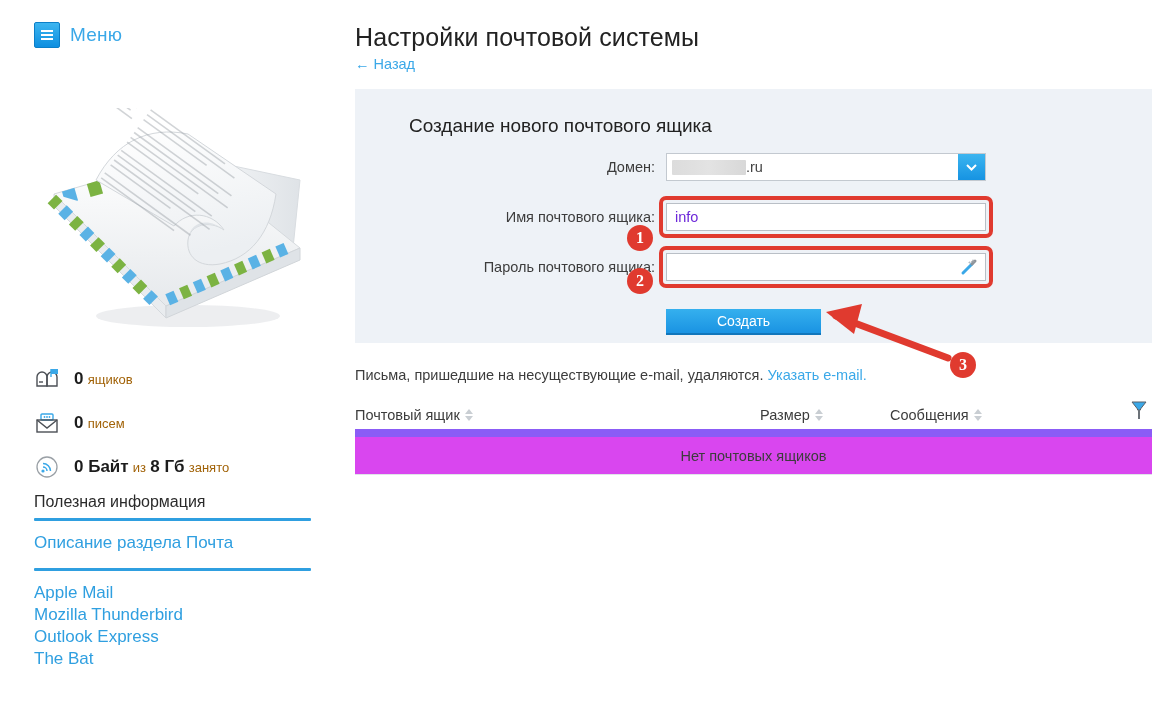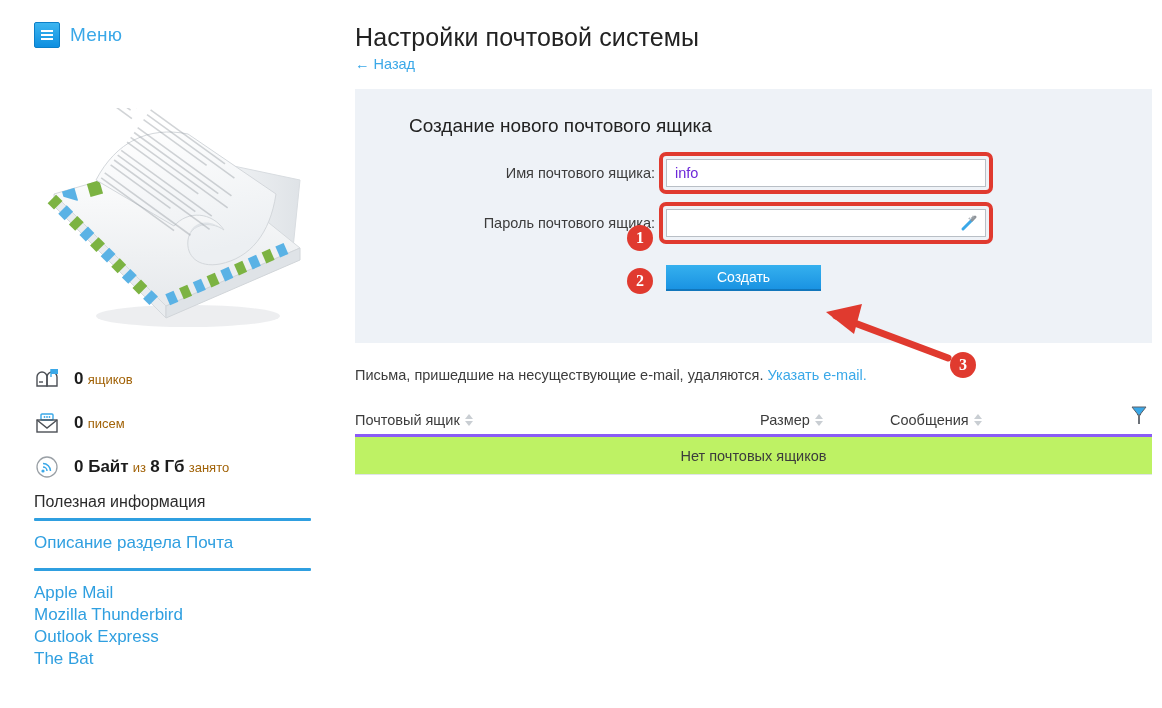--- a/index.html
+++ b/index.html
@@ -132,36 +132,36 @@
   .note {
     position: absolute; left: 15px; top: 367px;
     font-size: 14.5px; color: #3c3c3c;
   }
   .note a { color: #3aa8e8; text-decoration: none; text-align: center; }
 
   
   .tbl { position: absolute; left: 15px; top: 405px; width: 797px; }
   .tbl-head {
     position: relative; height: 32px;
-    border-bottom: 3px solid #8b5cf6;
+    border-bottom: 8px solid #8b5cf6;
   }
   .th {
     position: absolute; bottom: 6px; font-size: 14.5px; color: #3c3c3c;
     display: flex; align-items: center; gap: 5px; cursor: pointer;
   }
   .sortico { display: inline-flex; flex-direction: column; gap: 2px; }
   .sortico i {
     width: 0; height: 0; border-left: 4px solid transparent;
     border-right: 4px solid transparent;
   }
   .sortico i.up { border-bottom: 5px solid #c9ced3; }
   .sortico i.dn { border-top: 5px solid #c9ced3; }
   .filter-ico { position: absolute; right: 4px; bottom: 4px; cursor: pointer; }
   .tbl-empty {
-    height: 38px; background: #bef264; border-bottom: 1px solid #dfe4e8;
+    height: 38px; background: #d946ef; border-bottom: 1px solid #dfe4e8;
     display: flex; align-items: center; justify-content: center;
     font-size: 14.5px; color: #3c3c3c;
   }
 
   .anno { position: absolute; left: 0; top: 0; width: 1162px; height: 708px; pointer-events: none; }
 </style>
 </head>
 <body>
 
 <div id="page">
@@ -346,20 +346,32 @@
   </div>
 
   <div id="main">
 
     <h1 class="page-title">Настройки почтовой системы</h1>
     <a class="back-link" href="#">← Назад</a>
 
     <div class="panel">
       <div class="panel-h">Создание нового почтового ящика</div>
 
+      <div class="form-row">
+        <div class="f-label">Домен:</div>
+        <div class="domain-box">
+          <div class="redact"></div>
+          <span class="domain-txt">.ru</span>
+          <div class="domain-arrow">
+            <svg width="11" height="8" viewBox="0 0 11 8">
+                <polyline points="1,2 5.5,6.5 10,2" fill="none" stroke="#fff" stroke-width="2"></polyline>
+              </svg>
+          </div>
+        </div>
+      </div>
 
       <div class="form-row" style="margin-top:22px;">
         <div class="f-label">Имя почтового ящика:</div>
         <div class="hl-wrap">
           <div class="txt-input">
             <span class="val">info</span>
           </div>
           <div class="hl-box"></div>
         </div>
       </div>

